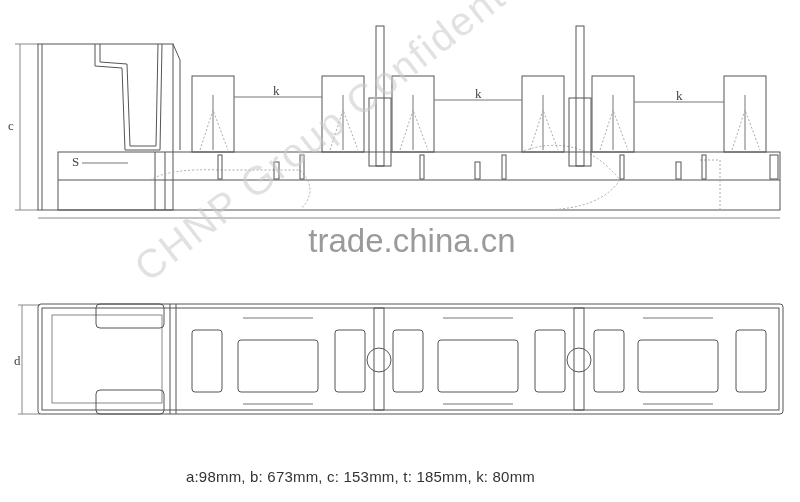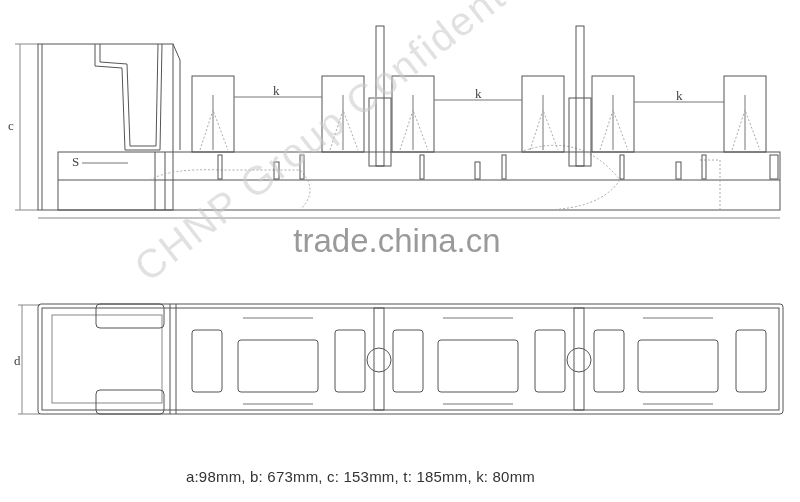--- a/index.html
+++ b/index.html
@@ -3,21 +3,21 @@
 <meta charset="utf-8">
 <style>
   html, body { margin:0; padding:0; background:#ffffff; }
   body { width:800px; height:502px; position:relative; overflow:hidden; font-family:"Liberation Sans", sans-serif; }
   #canvas { position:absolute; left:0; top:0; width:800px; height:502px; }
   .caption {
     position:absolute; left:0; width:721px; top:468px; text-align:center;
     font-size:15px; color:#333; letter-spacing:0.2px;
   }
   .brand {
-    position:absolute; left:282px; top:222px; width:230px; text-align:center;
+    position:absolute; left:297px; top:222px; width:230px; text-align:center;
     font-size:33px; color:#9a9a9a; letter-spacing:0px;
   }
   .watermark {
     position:absolute; left:140px; top:250px; transform-origin:left center;
     transform:rotate(-38deg); font-size:40px; color:rgba(200,200,200,0.55);
     white-space:nowrap; letter-spacing:2px;
   }
   .dimlabel { font-family:"Liberation Serif", serif; font-size:13px; fill:#444; }
 </style>
 </head>

